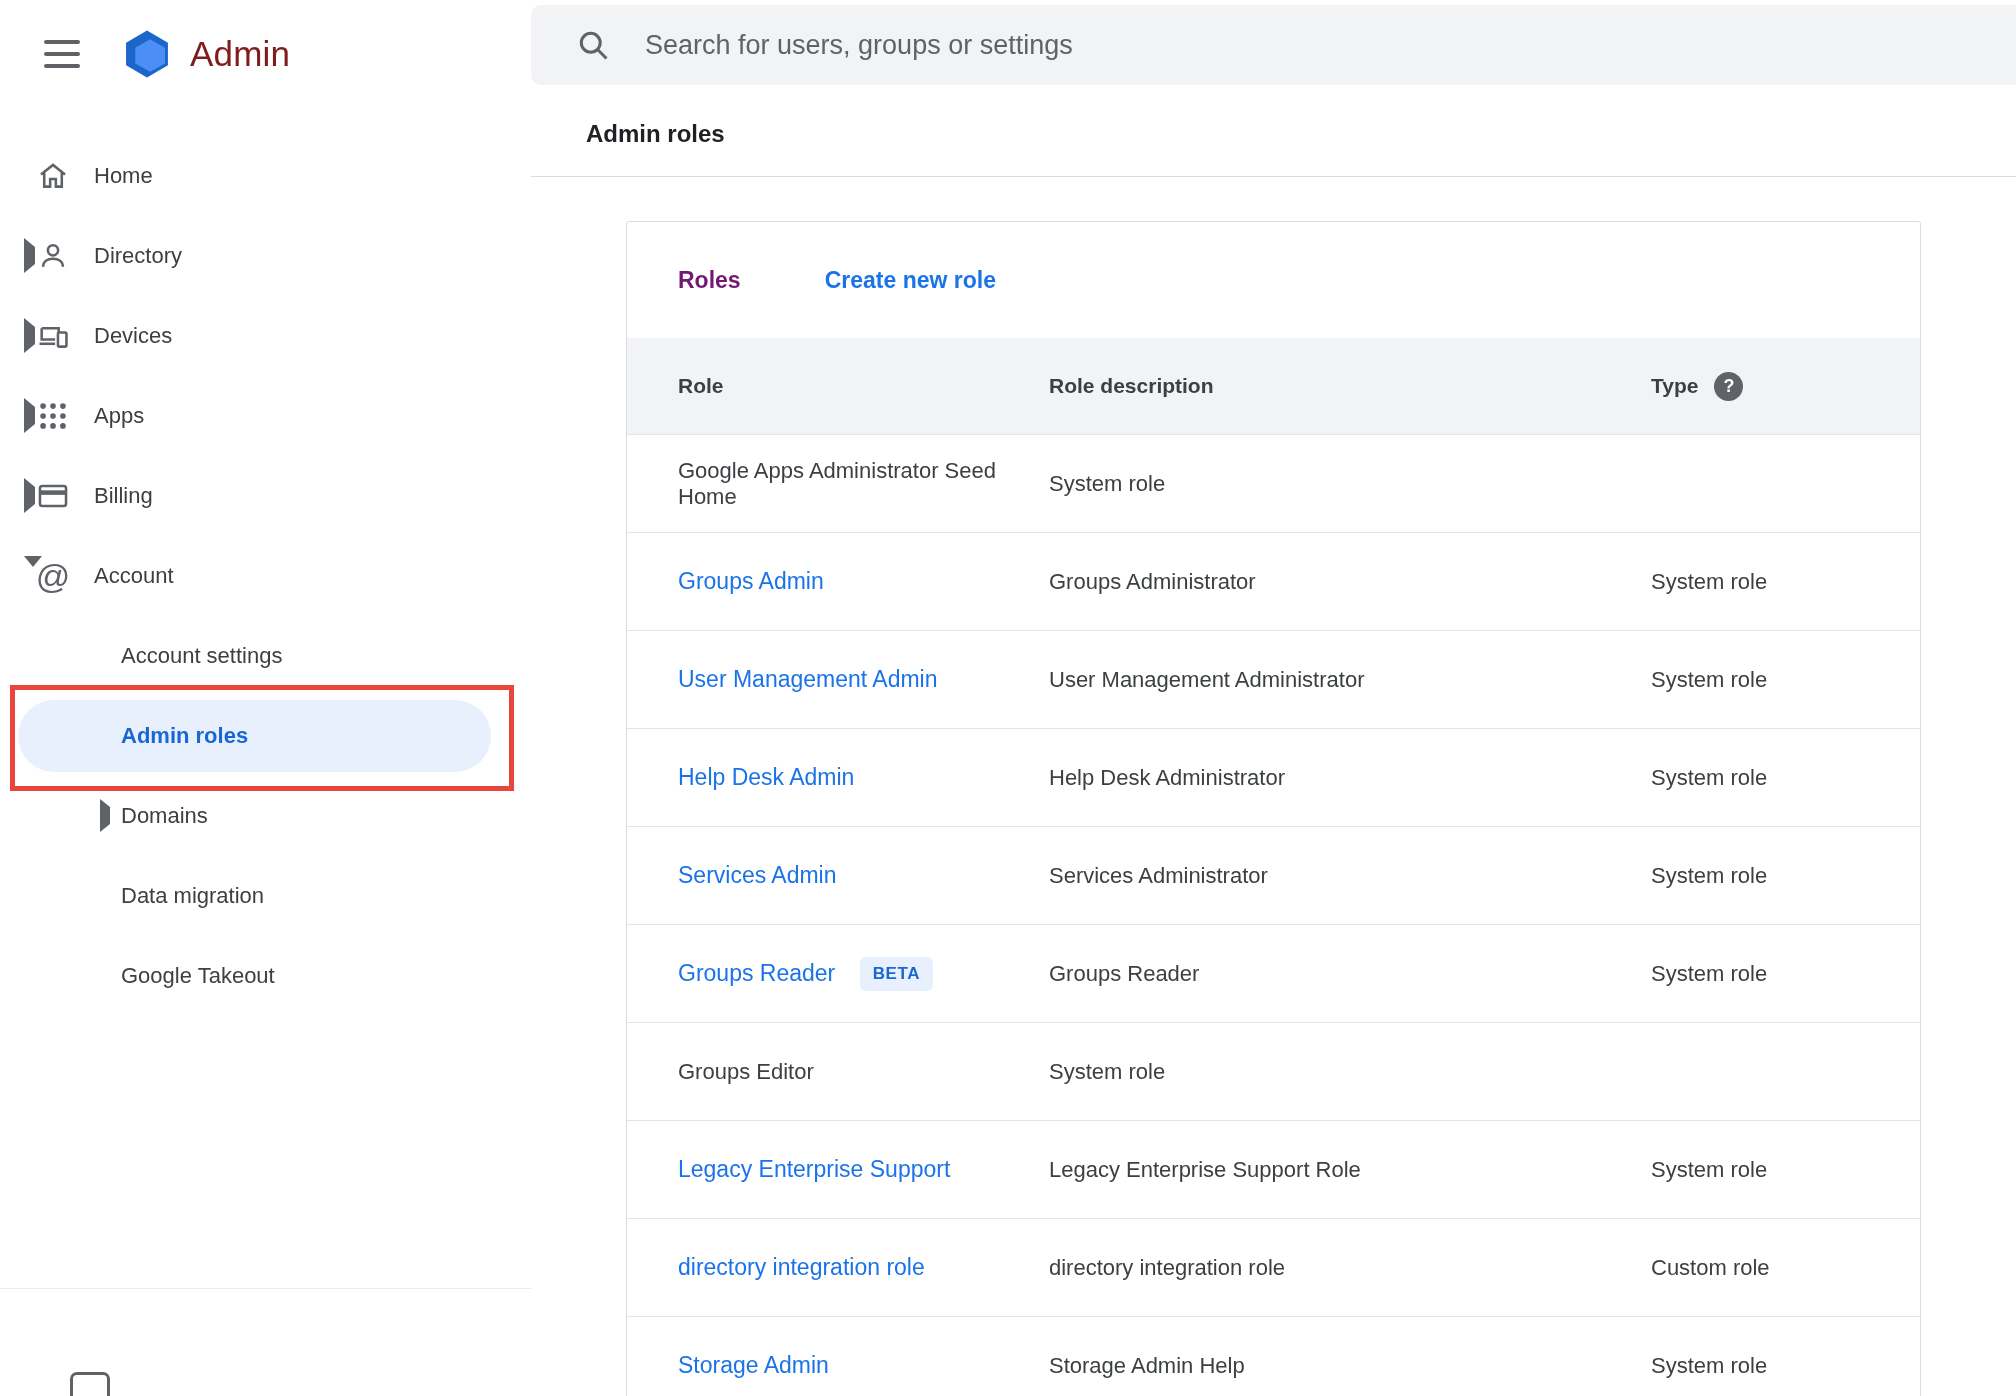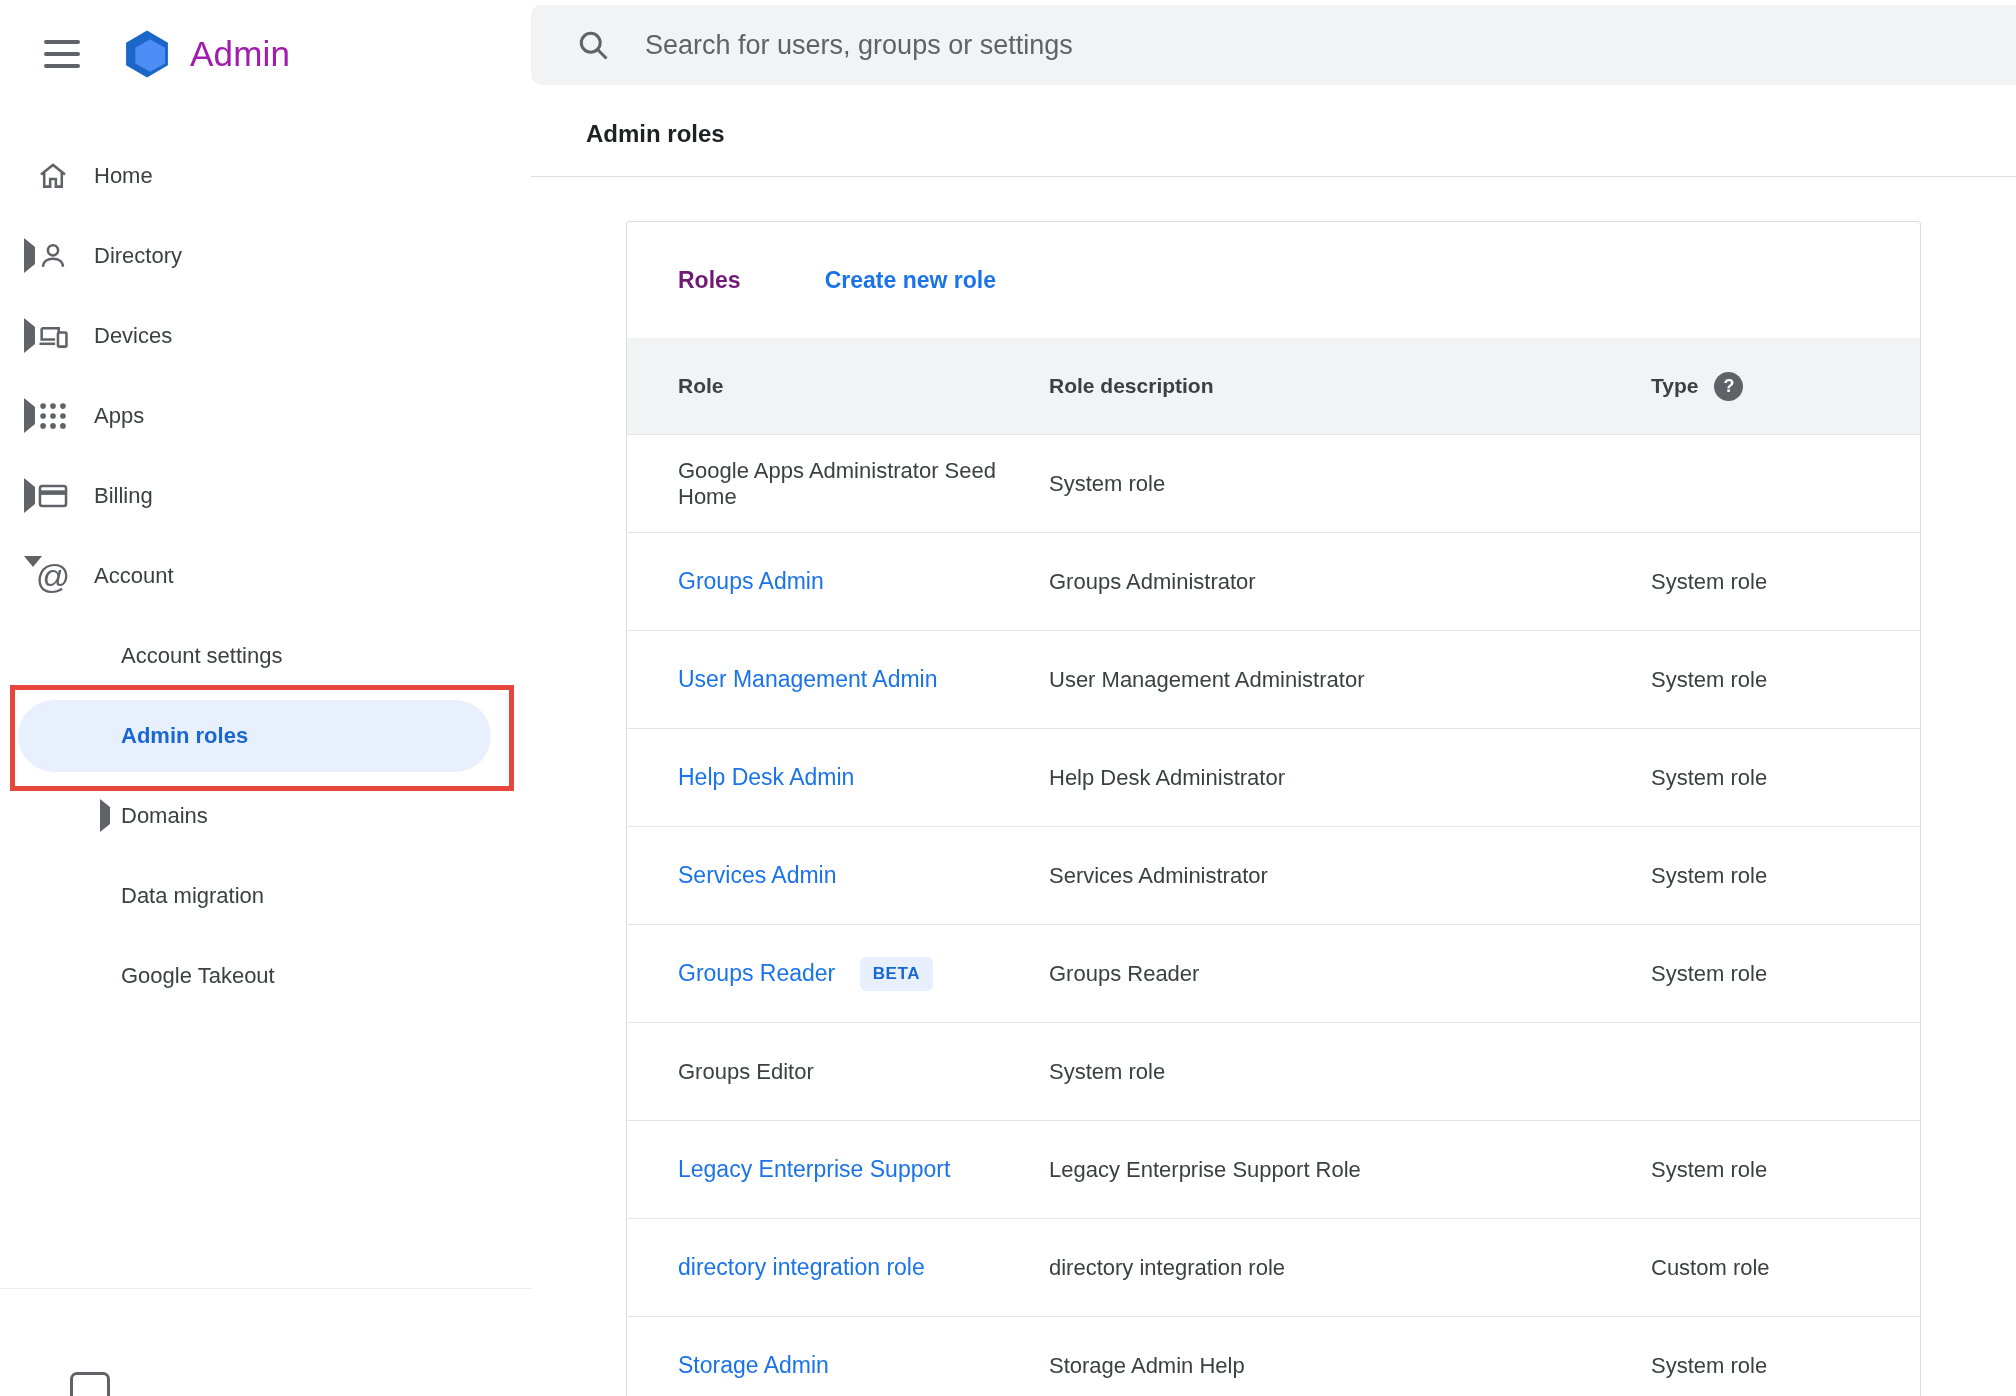--- a/index.html
+++ b/index.html
@@ -6,21 +6,21 @@
   html,body { background:#fff; }
   body { font-family:"Liberation Sans", sans-serif; color:#202124; }
   .screen { position:relative; width:2016px; height:1396px; background:#fff; overflow:hidden; }
 
   
   .sidebar { position:absolute; left:0; top:0; width:531px; height:100%; background:#fff; }
   .sidebar-header { display:flex; align-items:center; height:108px; padding-left:44px; }
   .hamburger { width:36px; display:flex; flex-direction:column; gap:8px; cursor:pointer; }
   .hamburger span { display:block; height:4px; background:#5f6368; border-radius:2px; }
   .logo-wrap { display:flex; align-items:center; margin-left:40px; }
-  .logo-text { font-size:35px; color:#a21caf; margin-left:16px; letter-spacing:0.2px; }
+  .logo-text { font-size:35px; color:#7f1d1d; margin-left:16px; letter-spacing:0.2px; }
 
   .nav { position:absolute; top:136px; left:0; right:0; }
   .nav-item { position:relative; height:80px; display:flex; align-items:center; padding-left:34px; cursor:pointer; }
   .nav-icon { width:38px; display:flex; align-items:center; justify-content:center; }
   .nav-label { font-size:22px; color:#3c4043; margin-left:22px; }
   .chev { position:absolute; left:24px; top:50%; transform:translateY(-50%); }
   .chev-right { width:0; height:0; border-top:9px solid transparent; border-bottom:9px solid transparent; border-left:11px solid #5f6368; }
   .chev-down { width:0; height:0; border-left:9px solid transparent; border-right:9px solid transparent; border-top:11px solid #5f6368; }
   .at-glyph { font-size:34px; color:#5f6368; line-height:1; }
 

